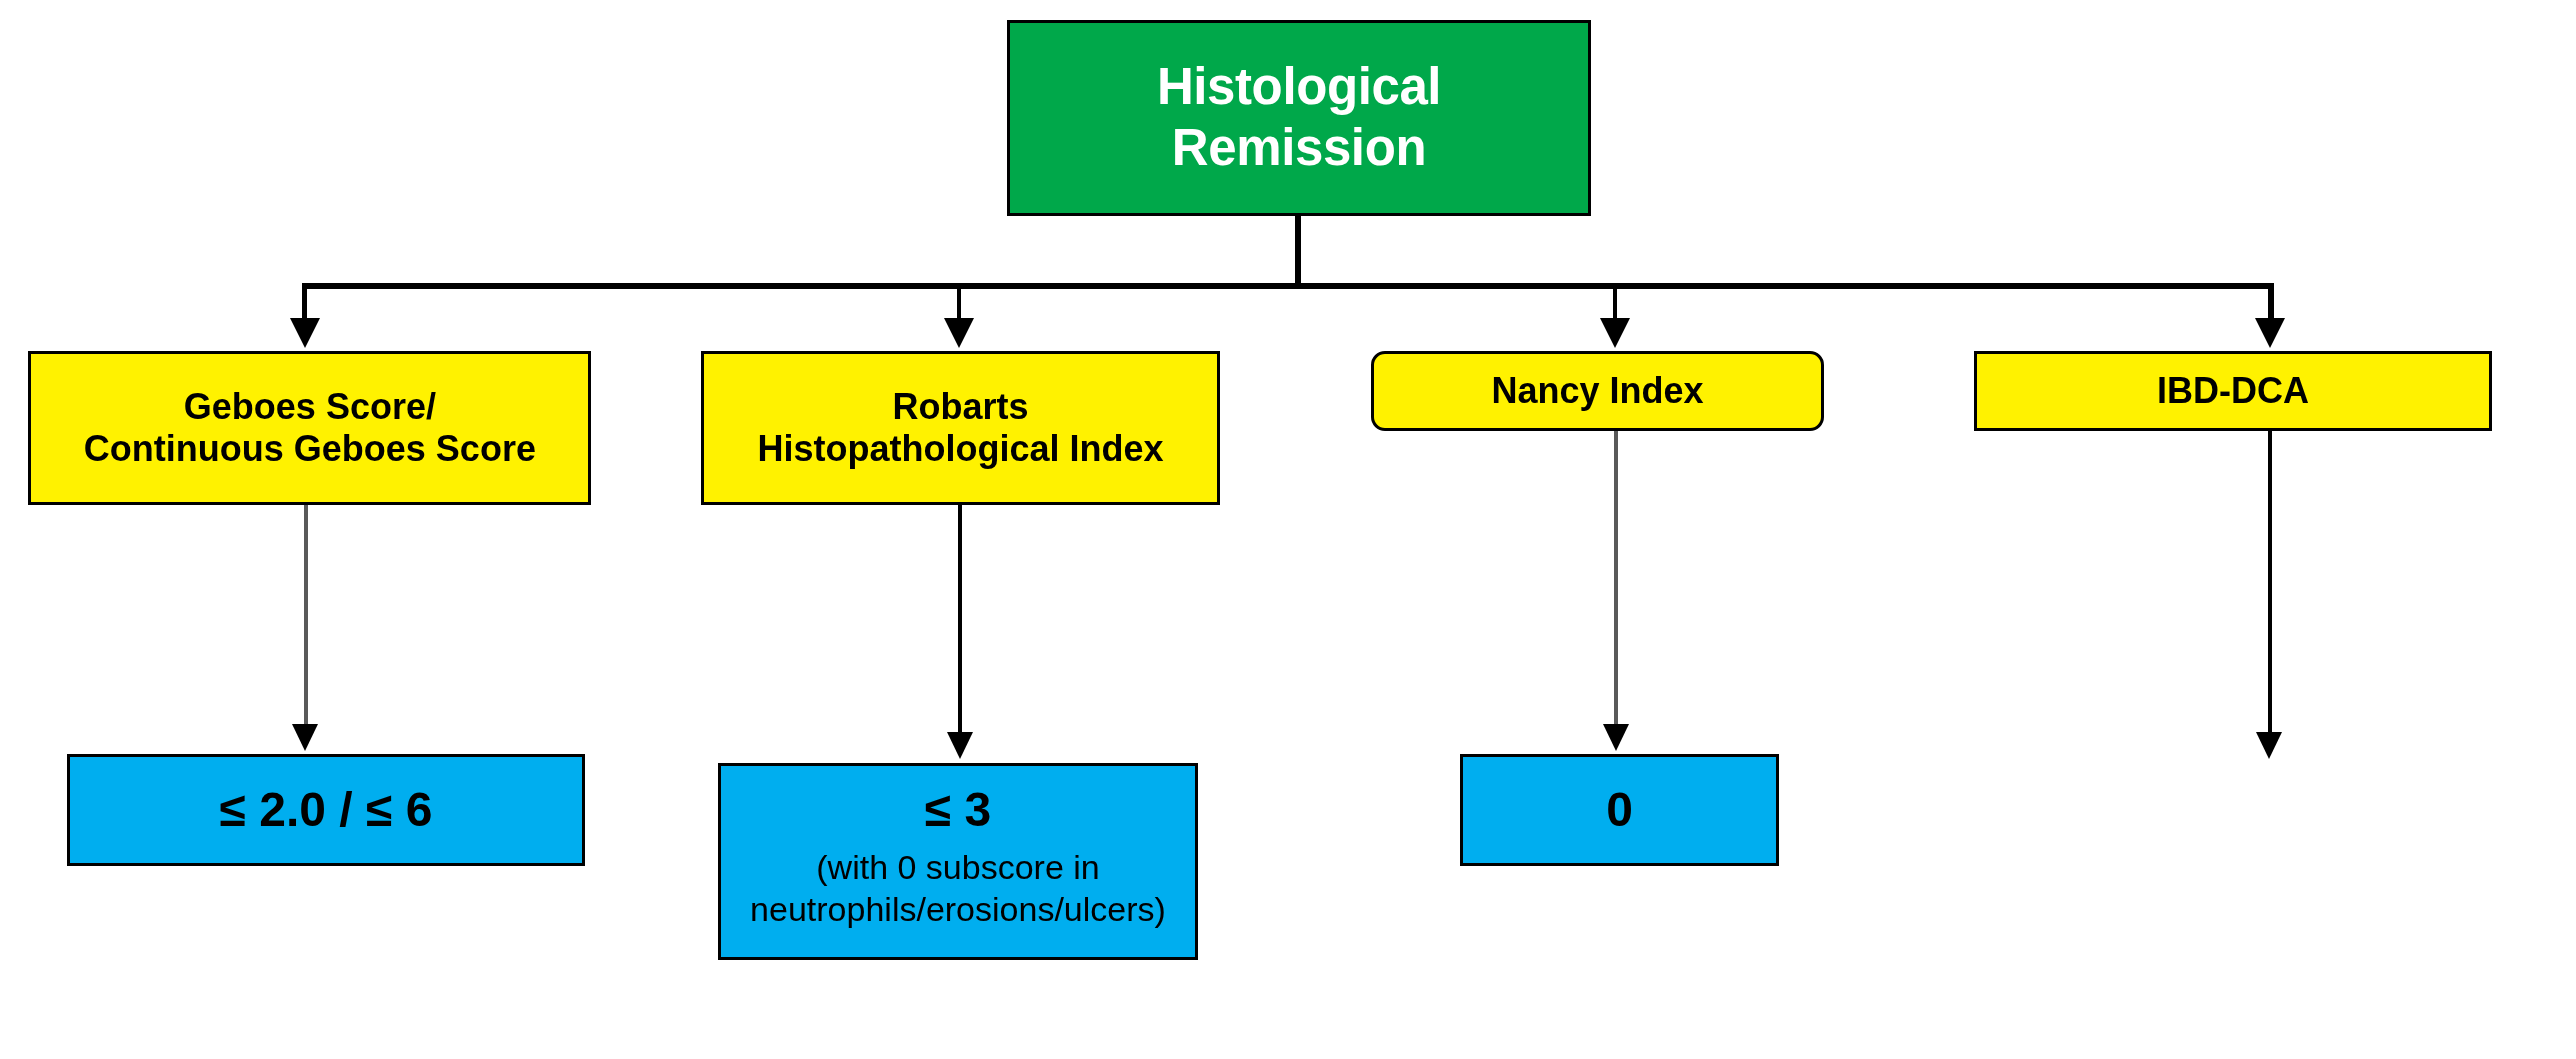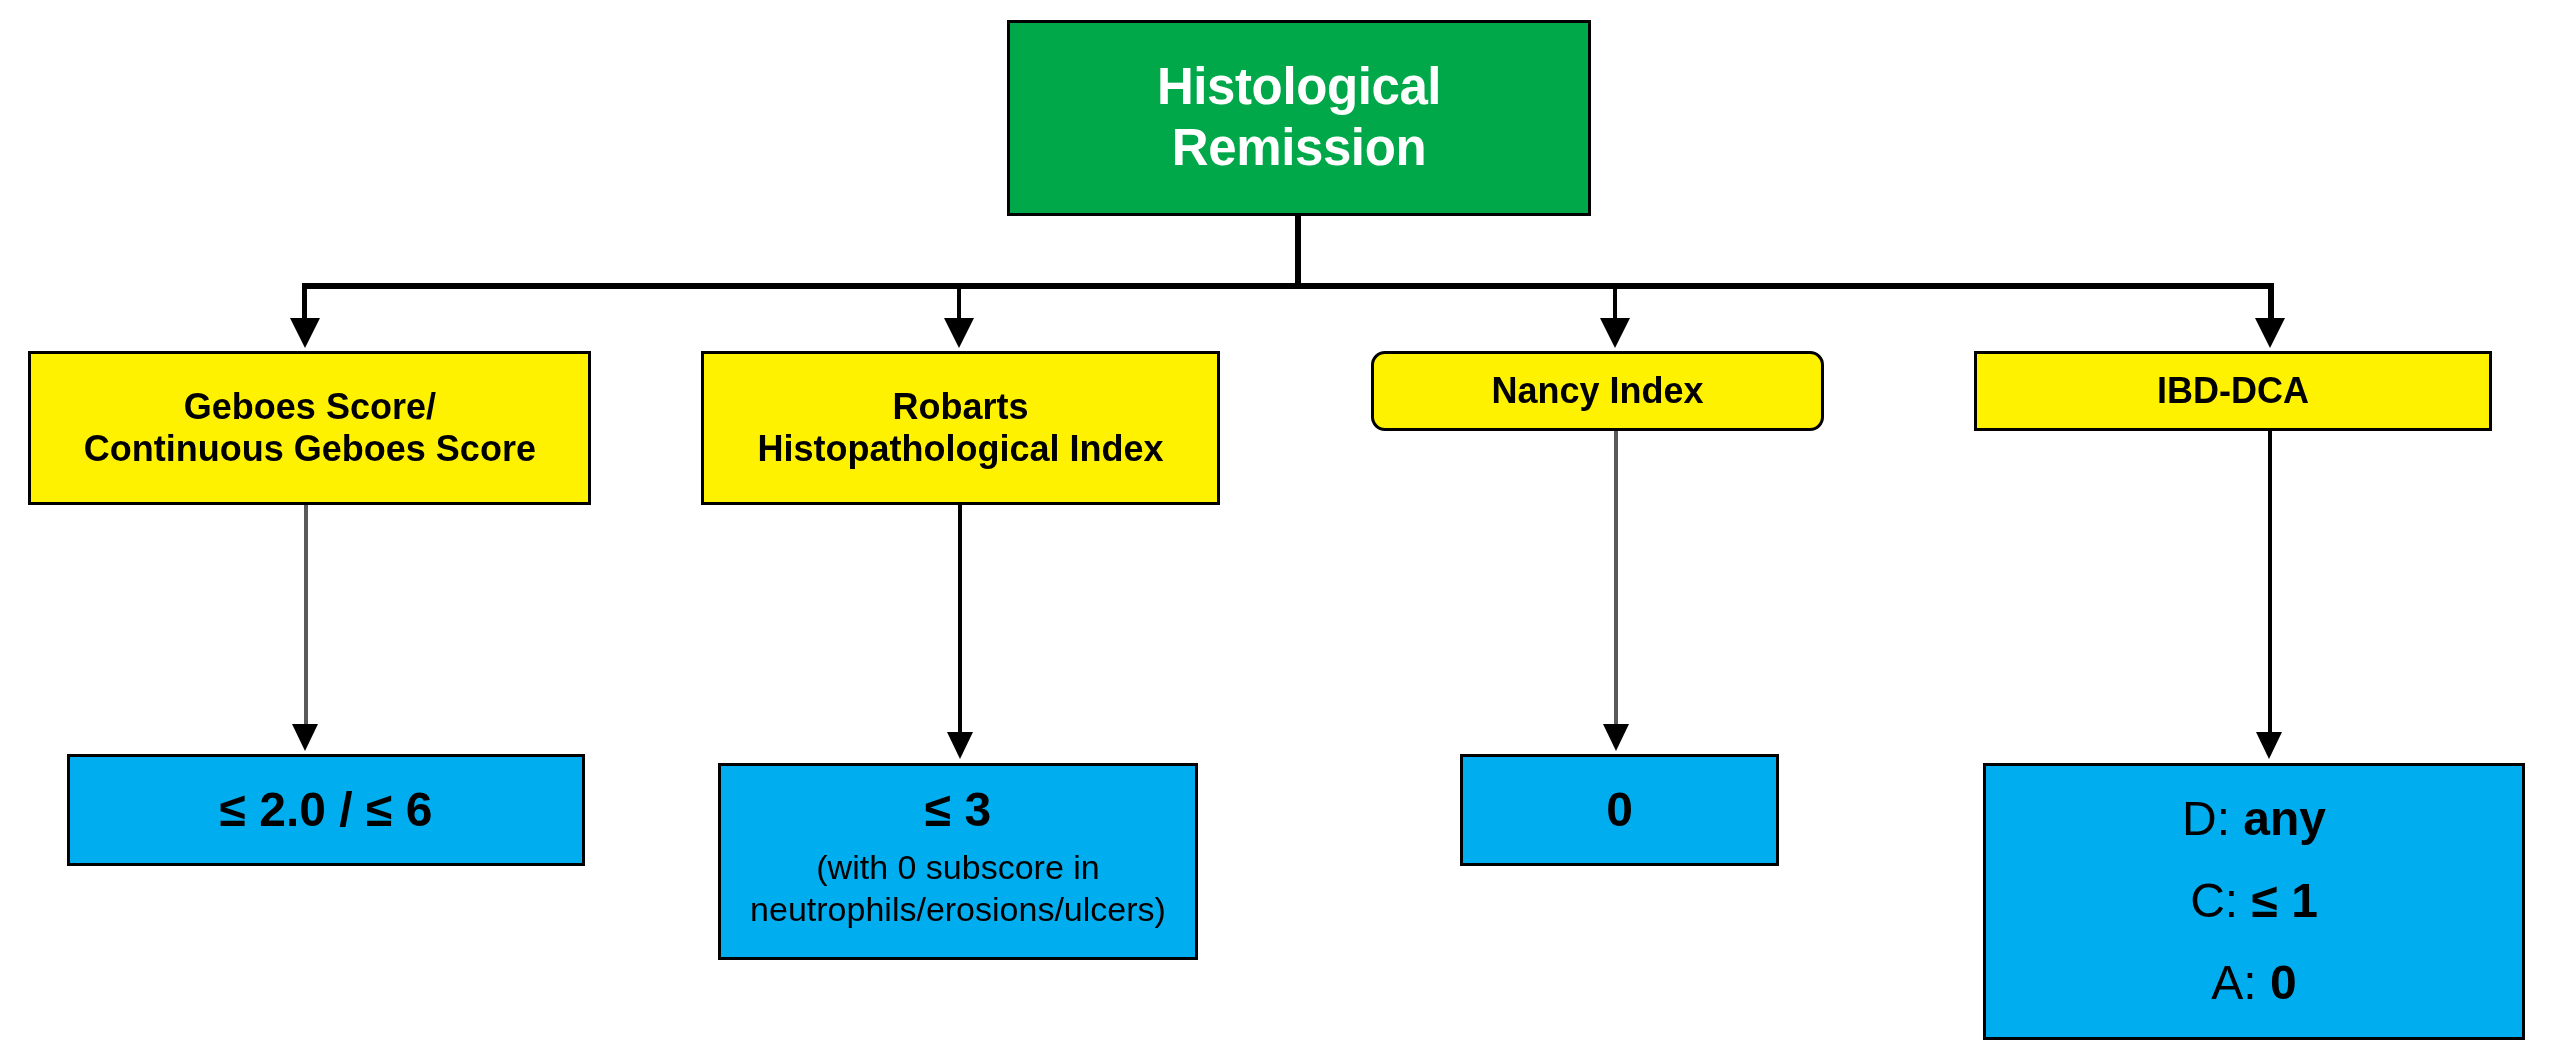--- a/index.html
+++ b/index.html
@@ -153,20 +153,15 @@
   <div class="node node-cutoff" style="left:718px; top:763px; width:480px; height:197px; justify-content:flex-start; padding-top:16px;">
     <div class="line-main">≤ 3</div>
     <div class="line-sub">(with 0 subscore in</div>
     <div class="line-sub" style="margin-top:0;">neutrophils/erosions/ulcers)</div>
   </div>
 
   <div class="node node-cutoff" style="left:1460px; top:754px; width:319px; height:112px;">
     <div class="line-main">0</div>
   </div>
 
-  <div class="node node-cutoff" style="left:1983px; top:763px; width:542px; height:277px; justify-content:space-evenly;">
-    <div class="kv-line"><span>D: </span><b>any</b></div>
-    <div class="kv-line"><span>C: </span><b>≤ 1</b></div>
-    <div class="kv-line"><span>A: </span><b>0</b></div>
-  </div>
 
 </div>
 
 
 </body></html>

